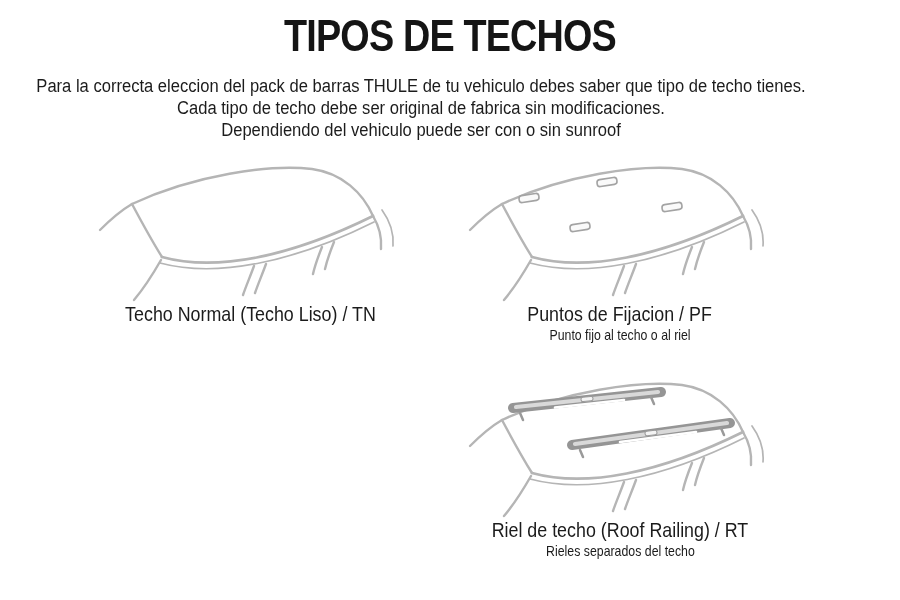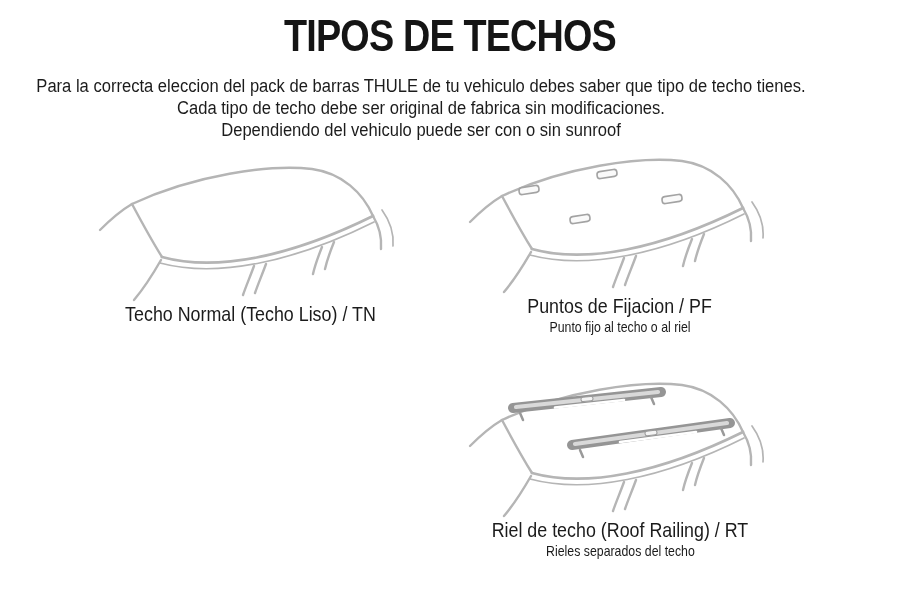--- a/index.html
+++ b/index.html
@@ -22,21 +22,21 @@
   .intro{position:absolute;top:75px;left:0;width:842px;text-align:center;}
   .intro p{
     margin:0;line-height:22px;font-size:18px;color:#1c1c1c;
     transform:scaleX(.92);transform-origin:center;white-space:nowrap;
   }
   .cell{
     position:absolute;width:390px;
     display:flex;flex-direction:column;align-items:center;
   }
   .cell-tl{left:55px;top:156px;}
-  .cell-tr{left:425px;top:148px;}
+  .cell-tr{left:425px;top:156px;}
   .cell-bl{left:55px;top:372px;}
   .cell-br{left:425px;top:372px;justify-content:space-between;}
   .car{display:block;margin-left:18px;}
   .cap{
     font-size:21px;color:#1b1b1b;line-height:24px;
     transform:scaleX(.85);transform-origin:center;white-space:nowrap;
     text-align:center;
   }
   .sub{
     font-size:14.5px;color:#1b1b1b;line-height:17px;

